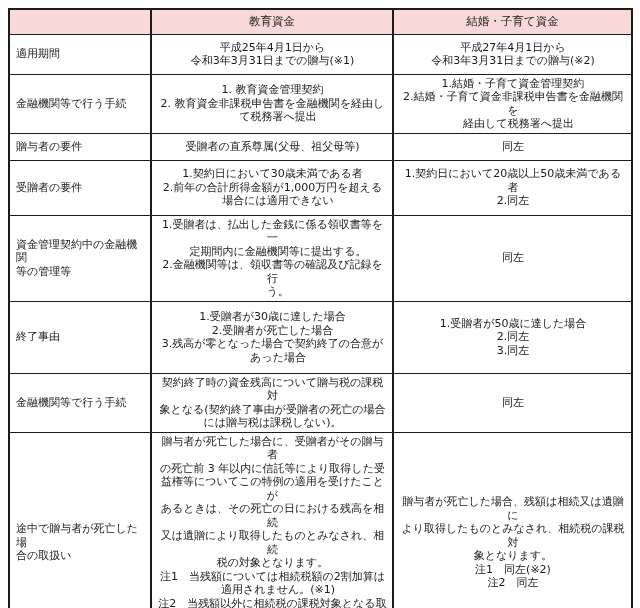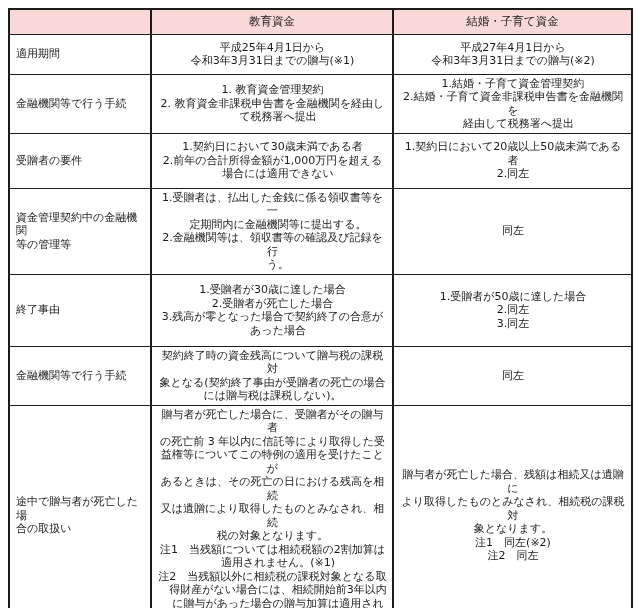--- a/index.html
+++ b/index.html
@@ -67,20 +67,25 @@
       </tr>
       <tr style="height:50px">
         <td class="label">金融機関等で行う手続</td>
         <td class="cell">1. 教育資金管理契約
 2. 教育資金非課税申告書を金融機関を経由し
 　て税務署へ提出</td>
         <td class="cell">1.結婚・子育て資金管理契約
 2.結婚・子育て資金非課税申告書を金融機関を
 　経由して税務署へ提出</td>
       </tr>
+      <tr style="height:27px">
+        <td class="label">贈与者の要件</td>
+        <td class="cell">受贈者の直系尊属(父母、祖父母等)</td>
+        <td class="cell c">同左</td>
+      </tr>
       <tr style="height:55px">
         <td class="label">受贈者の要件</td>
         <td class="cell">1.契約日において30歳未満である者
 2.前年の合計所得金額が1,000万円を超える
 　場合には適用できない</td>
         <td class="cell">1.契約日において20歳以上50歳未満である者
 2.同左</td>
       </tr>
       <tr style="height:62px">
         <td class="label">資金管理契約中の金融機関

